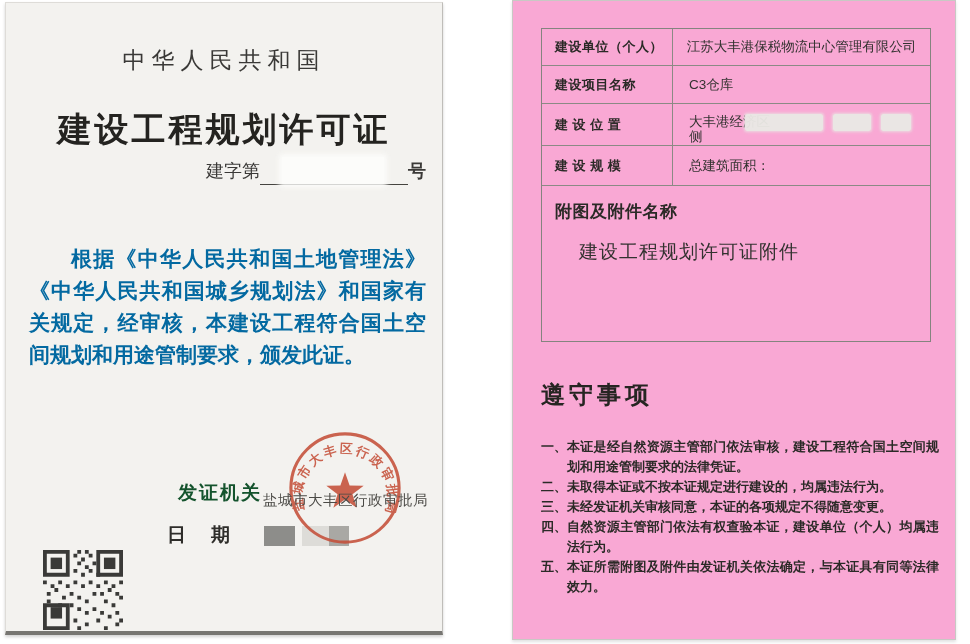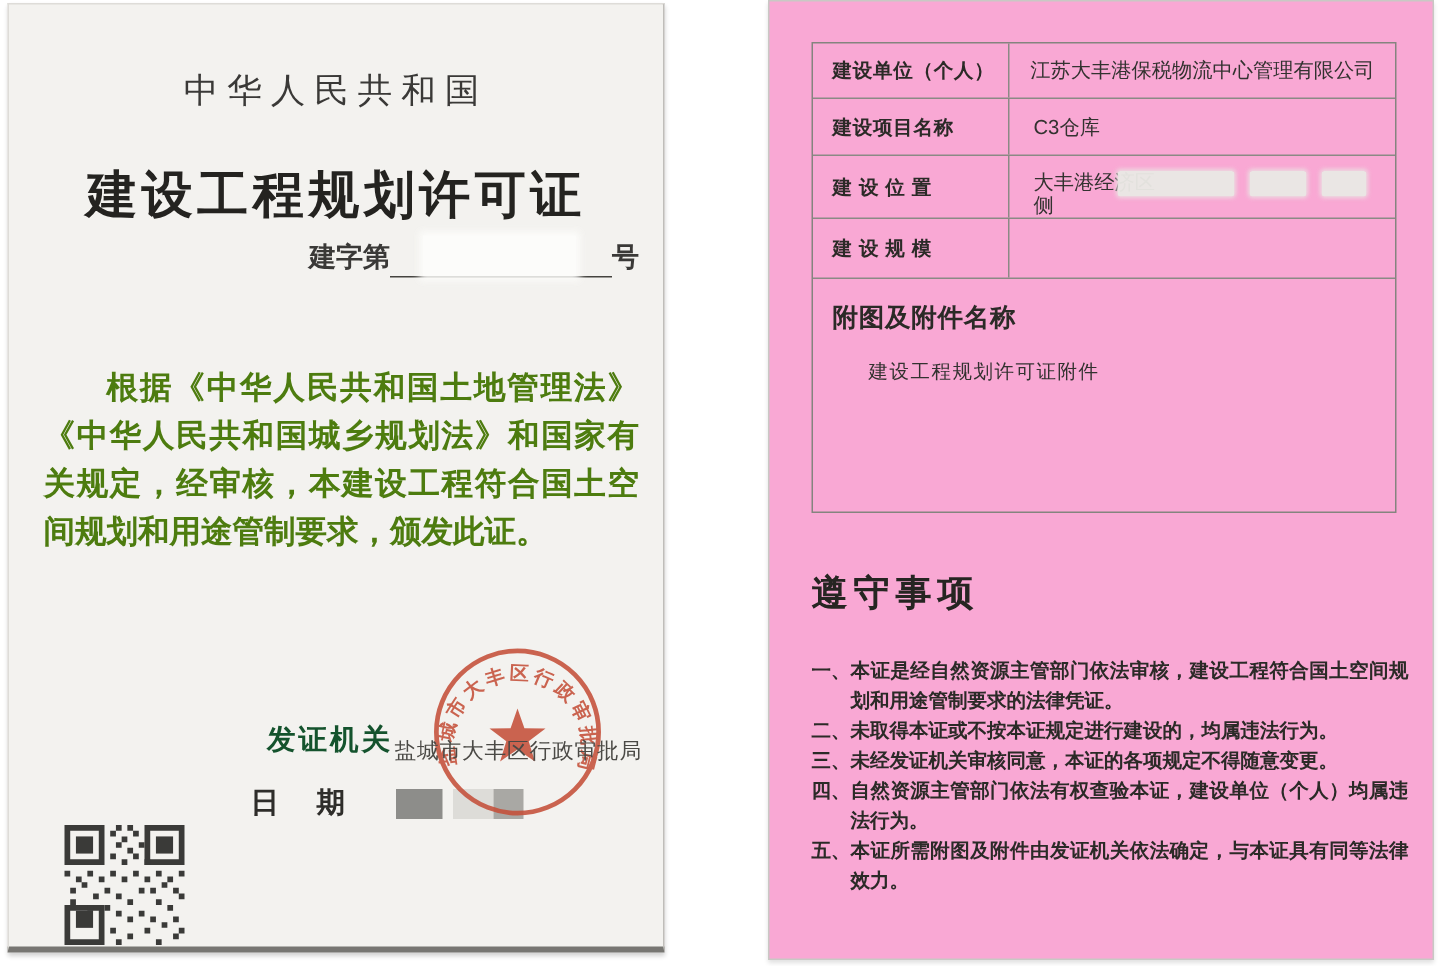--- a/index.html
+++ b/index.html
@@ -22,28 +22,28 @@
     box-shadow:0 2px 3px rgba(0,0,0,.12);
   }
 
   
   .country { position:absolute; left:0; right:0; top:42px; text-align:center;
              font-size:23px; letter-spacing:6px; color:#3a3937; font-weight:500; }
   .cert-title { position:absolute; left:0; right:0; top:88px; text-align:center;
                 font-size:34px; font-weight:700; letter-spacing:3px; color:#242320;margin-top:16px; }
   .permit-line { position:absolute; left:200px; top:154px; height:28px;
                  display:flex; align-items:flex-end; font-size:18px; color:#3a3937; }
-  .permit-prefix { font-weight:700; padding-bottom:2px; }
+  .permit-prefix { font-weight:400; padding-bottom:2px; }
   .permit-blank { width:148px; height:24px; border-bottom:1.5px solid #44433f; position:relative; }
   .permit-redaction { position:absolute; left:22px; top:-4px; width:102px; height:27px;
                       background:#fcfcfa; box-shadow:0 0 5px 3px rgba(252,252,250,.95); }
   .permit-suffix { font-weight:600; padding-bottom:2px; }
 
   .body-par { position:absolute; left:23px; right:16px; top:240px;
-              font-size:21px; line-height:32px; color:#4d7c0f; font-weight:600;
+              font-size:21px; line-height:32px; color:#0369a1; font-weight:600;
               text-indent:2em; text-align:justify; }
 
   .issuer-label { position:absolute; left:172px; top:477px; font-size:19px;
                   font-weight:700; color:#14532d; letter-spacing:2px; }
   .issuer-name  { position:absolute; left:257px; top:488px; font-size:14.5px;
                   color:#4b4a46; letter-spacing:.5px; z-index:3; }
   .date-label { position:absolute; left:161px; top:519px; font-size:19px;
                 font-weight:700; color:#2e2d2a; letter-spacing:3px; }
   .date-box { position:absolute; top:523px; height:20px; }
   .date-box.b1 { left:258px; width:31px; background:#8d8d8a; }
@@ -69,21 +69,21 @@
   .r1 { height:37px; } .r2 { height:38px; } .r3 { height:42px; } .r4 { height:40px; }
   .val-lines { display:flex; flex-direction:column; line-height:15px; padding-top:8px; }
   .redact { position:absolute; height:17px; top:10px; background:rgba(233,232,228,.96);
             border-radius:2px; box-shadow:0 0 3px 1px rgba(233,232,228,.8); }
   .rd1 { left:72px;  width:78px; }
   .rd2 { left:160px; width:38px; }
   .rd3 { left:208px; width:30px; }
 
   .attach { height:155px; display:block; padding:14px 0 0 13px; }
   .attach-label { font-size:17px; font-weight:700; color:#2b2a27; letter-spacing:.5px; }
-  .attach-value { margin:16px 0 0 24px; font-size:13px; color:#333230; letter-spacing:1px; }
+  .attach-value { margin:16px 0 0 24px; font-size:19px; color:#333230; letter-spacing:1px; }
 
   .notice-title { position:absolute; left:28px; top:378px; font-size:24px;
                   font-weight:700; color:#262522; letter-spacing:4px; }
   .notice-list { position:absolute; left:28px; top:436px; width:398px; }
   .notice-item { display:flex; font-size:13px; font-weight:600; color:#2b2a27;
                  line-height:20px; }
   .notice-no { width:26px; flex:none; }
   .notice-text { flex:1; text-align:justify; }
 </style>
 </head>
@@ -172,20 +172,21 @@
             <span>侧</span>
           </span>
           <span class="redact rd1"></span>
           <span class="redact rd2"></span>
           <span class="redact rd3"></span>
         </div>
       </div>
 
       <div class="t-row r4">
         <div class="t-label">建 设 规 模</div>
+        <div class="t-value">总建筑面积：</div>
       </div>
 
       <div class="t-row attach">
         <div>
           <div class="attach-label">附图及附件名称</div>
           <div class="attach-value">建设工程规划许可证附件</div>
         </div>
       </div>
     </div>
 

